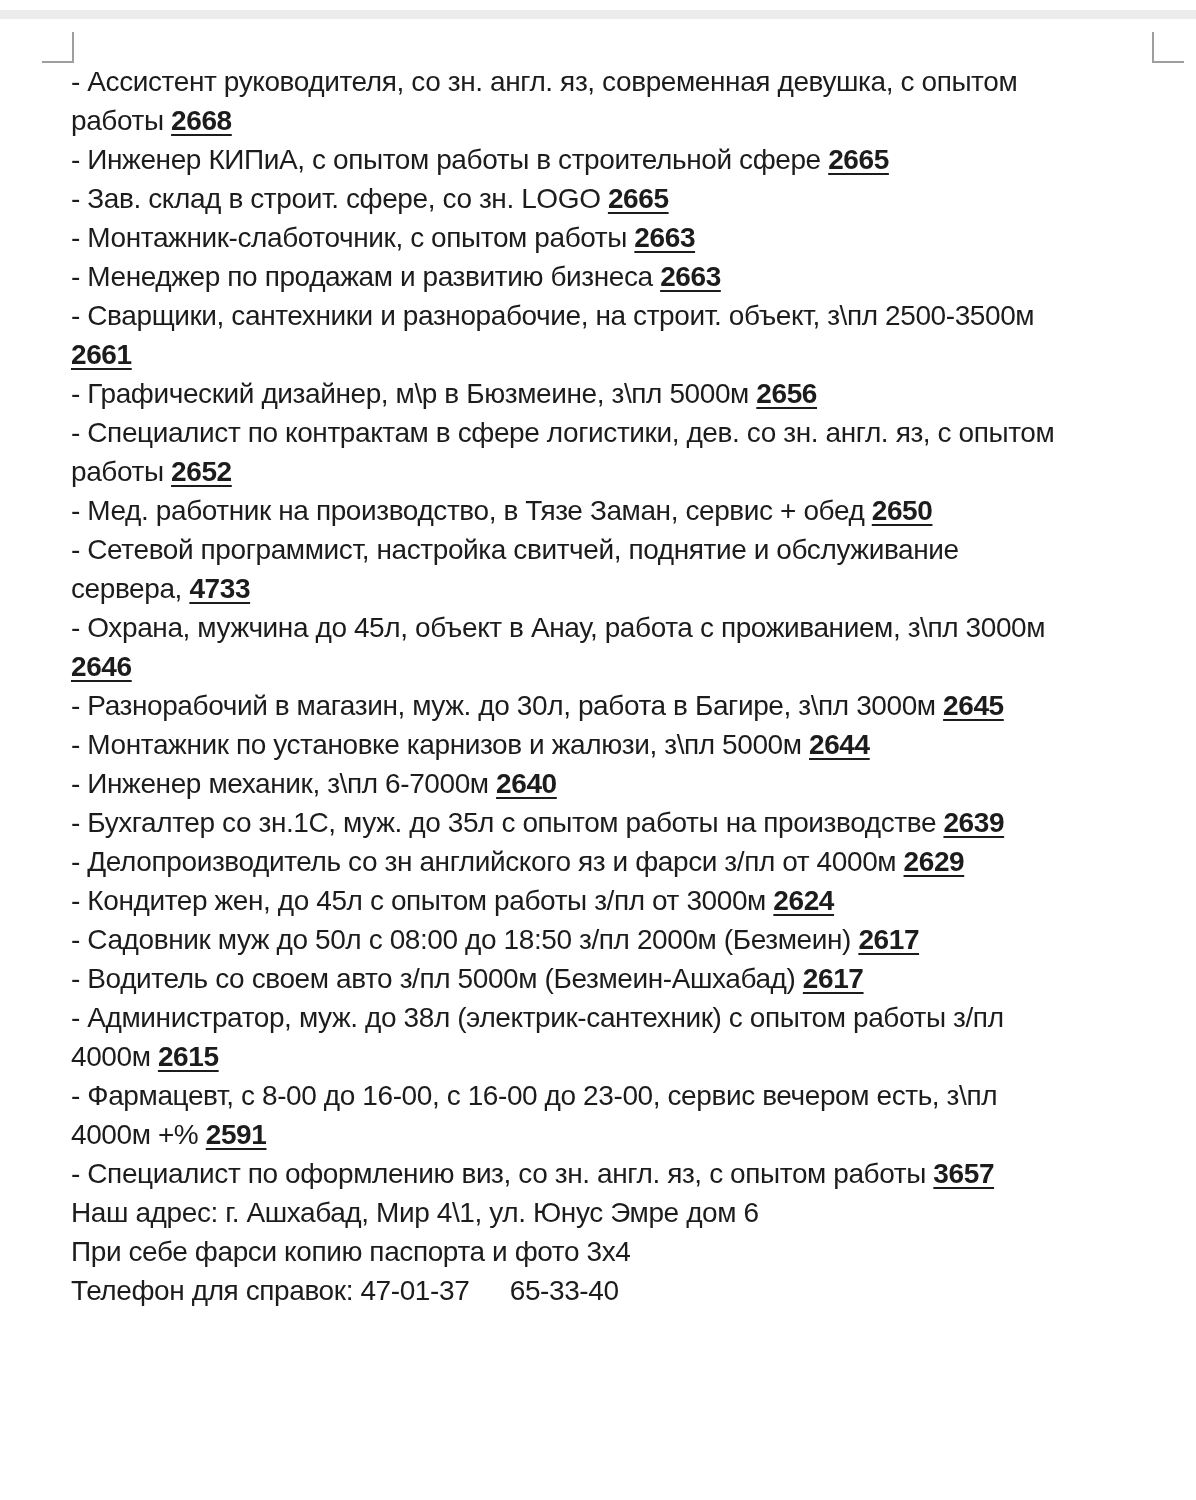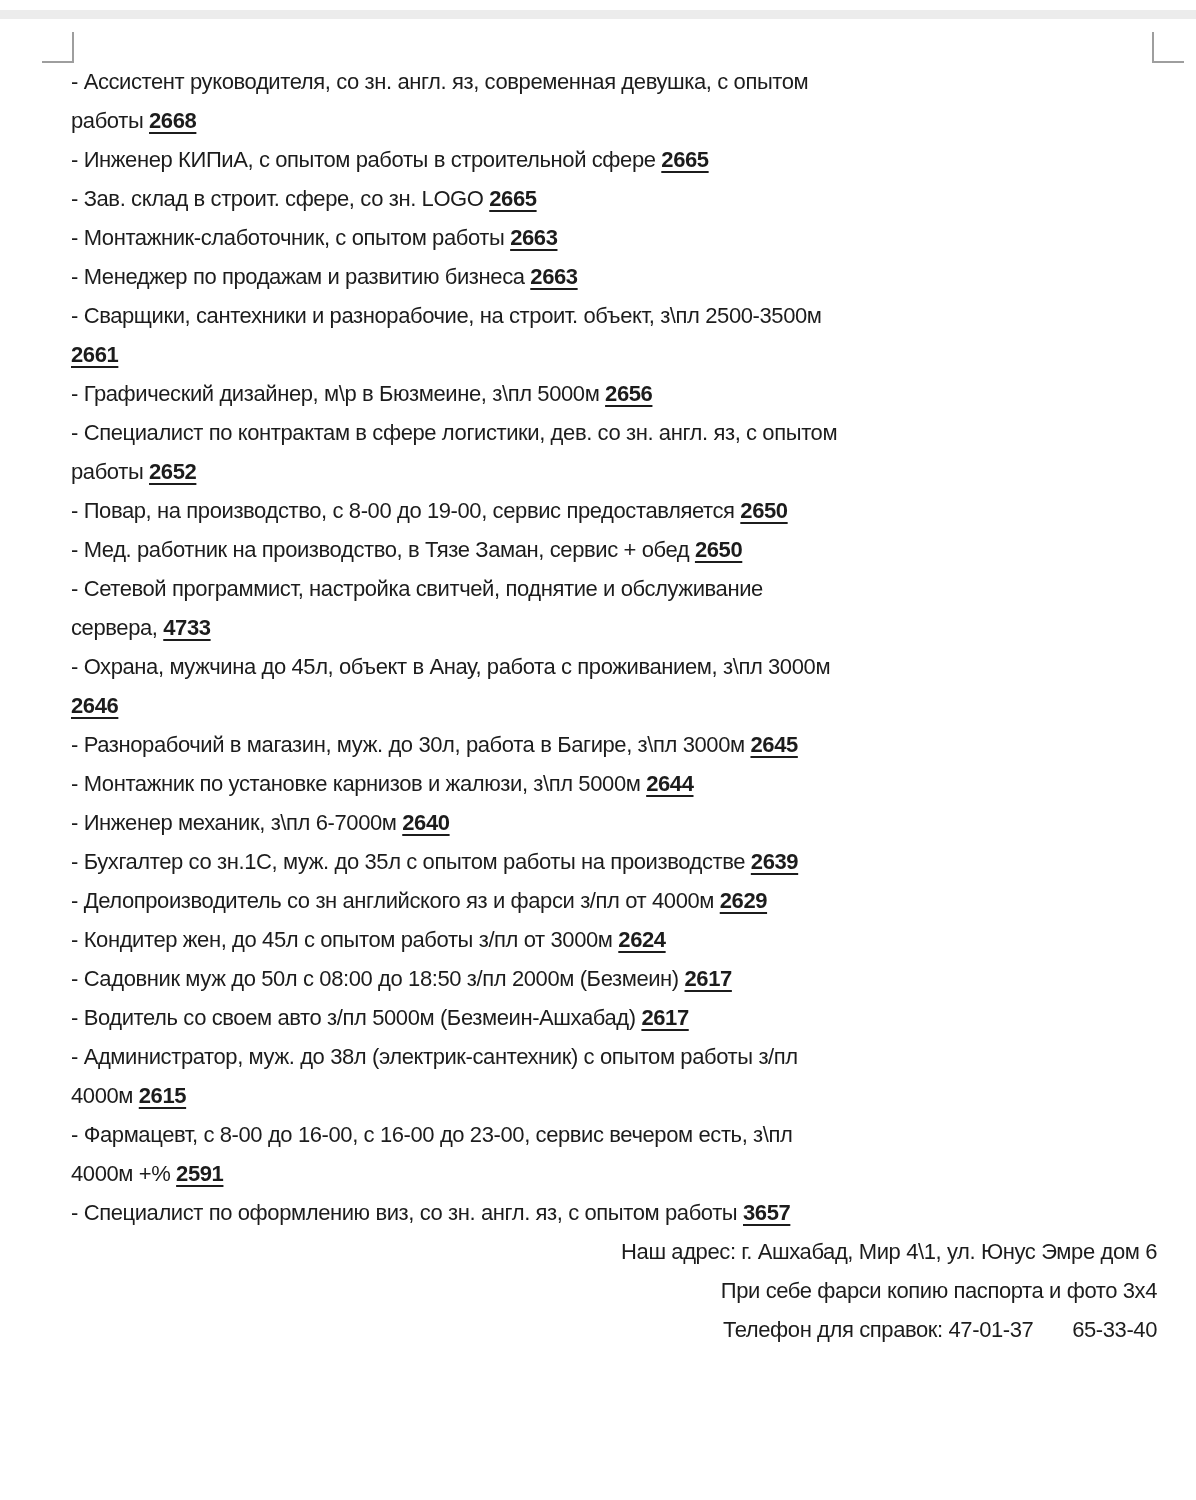--- a/index.html
+++ b/index.html
@@ -37,38 +37,38 @@
   .crop-mark.right {
     left: 1152px;
     border-left: 2px solid #9e9e9e;
     border-bottom: 2px solid #9e9e9e;
   }
   .content {
     position: absolute;
     left: 71px;
     top: 62px;
     width: 1086px;
-    font-size: 22px;
+    font-size: 28px;
     line-height: 39px;
     letter-spacing: -0.4px;
   }
   .item {
     margin: 0;
   }
   .item .t {
     white-space: pre-line;
   }
   .num {
     font-weight: 700;
     text-decoration: underline;
     text-decoration-thickness: 2px;
     text-underline-offset: 4px;
   }
   .footer-line {
-    text-align: right;
+    text-align: left;
     margin: 0;
   }
   .phone-2 {
     margin-left: 33px;
   }
 </style>
 </head>
 <body>
 
 <div class="top-strip"></div>
@@ -90,21 +90,20 @@
   <p class="item"><span class="t">- Менеджер по продажам и развитию бизнеса </span><span class="num">2663</span></p>
 
   <p class="item"><span class="t">- Сварщики, сантехники и разнорабочие, на строит. объект, з\пл 2500-3500м
 </span><span class="num">2661</span></p>
 
   <p class="item"><span class="t">- Графический дизайнер, м\р в Бюзмеине, з\пл 5000м </span><span class="num">2656</span></p>
 
   <p class="item"><span class="t">- Специалист по контрактам в сфере логистики, дев. со зн. англ. яз, с опытом
 работы </span><span class="num">2652</span></p>
 
-  <p class="item"><span class="t">- Повар, на производство, с 8-00 до 19-00, сервис предоставляется </span><span class="num">2650</span></p>
 
   <p class="item"><span class="t">- Мед. работник на производство, в Тязе Заман, сервис + обед </span><span class="num">2650</span></p>
 
   <p class="item"><span class="t">- Сетевой программист, настройка свитчей, поднятие и обслуживание
 сервера, </span><span class="num">4733</span></p>
 
   <p class="item"><span class="t">- Охрана, мужчина до 45л, объект в Анау, работа с проживанием, з\пл 3000м
 </span><span class="num">2646</span></p>
 
   <p class="item"><span class="t">- Разнорабочий в магазин, муж. до 30л, работа в Багире, з\пл 3000м </span><span class="num">2645</span></p>

